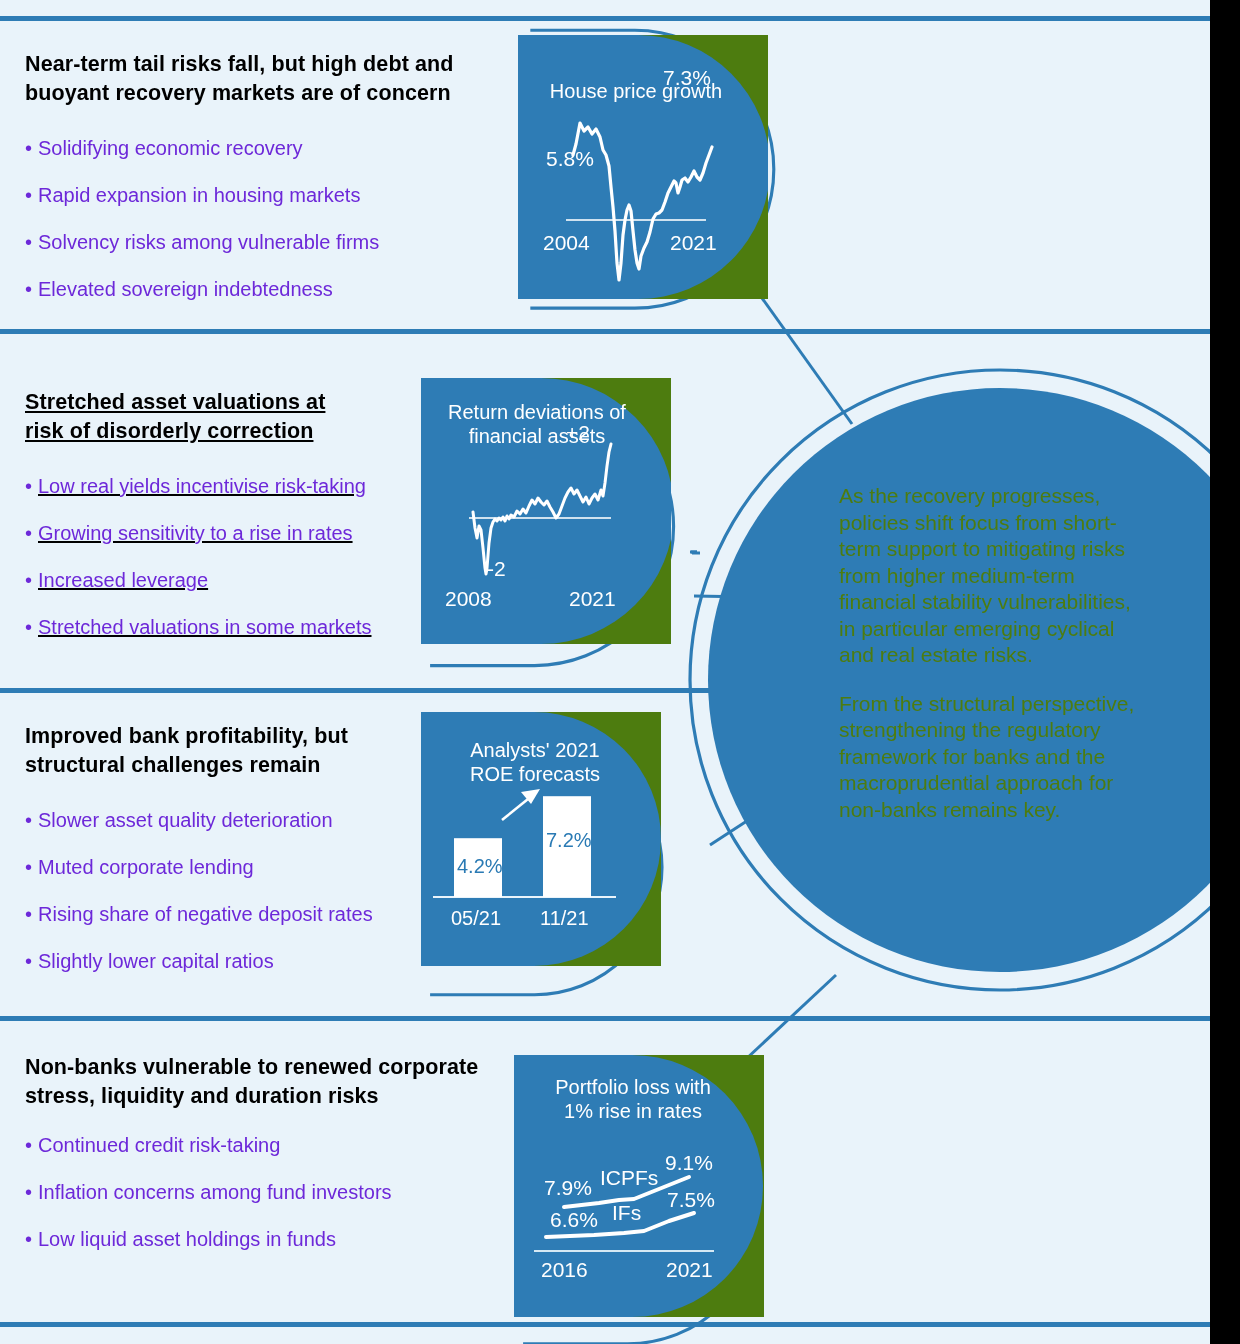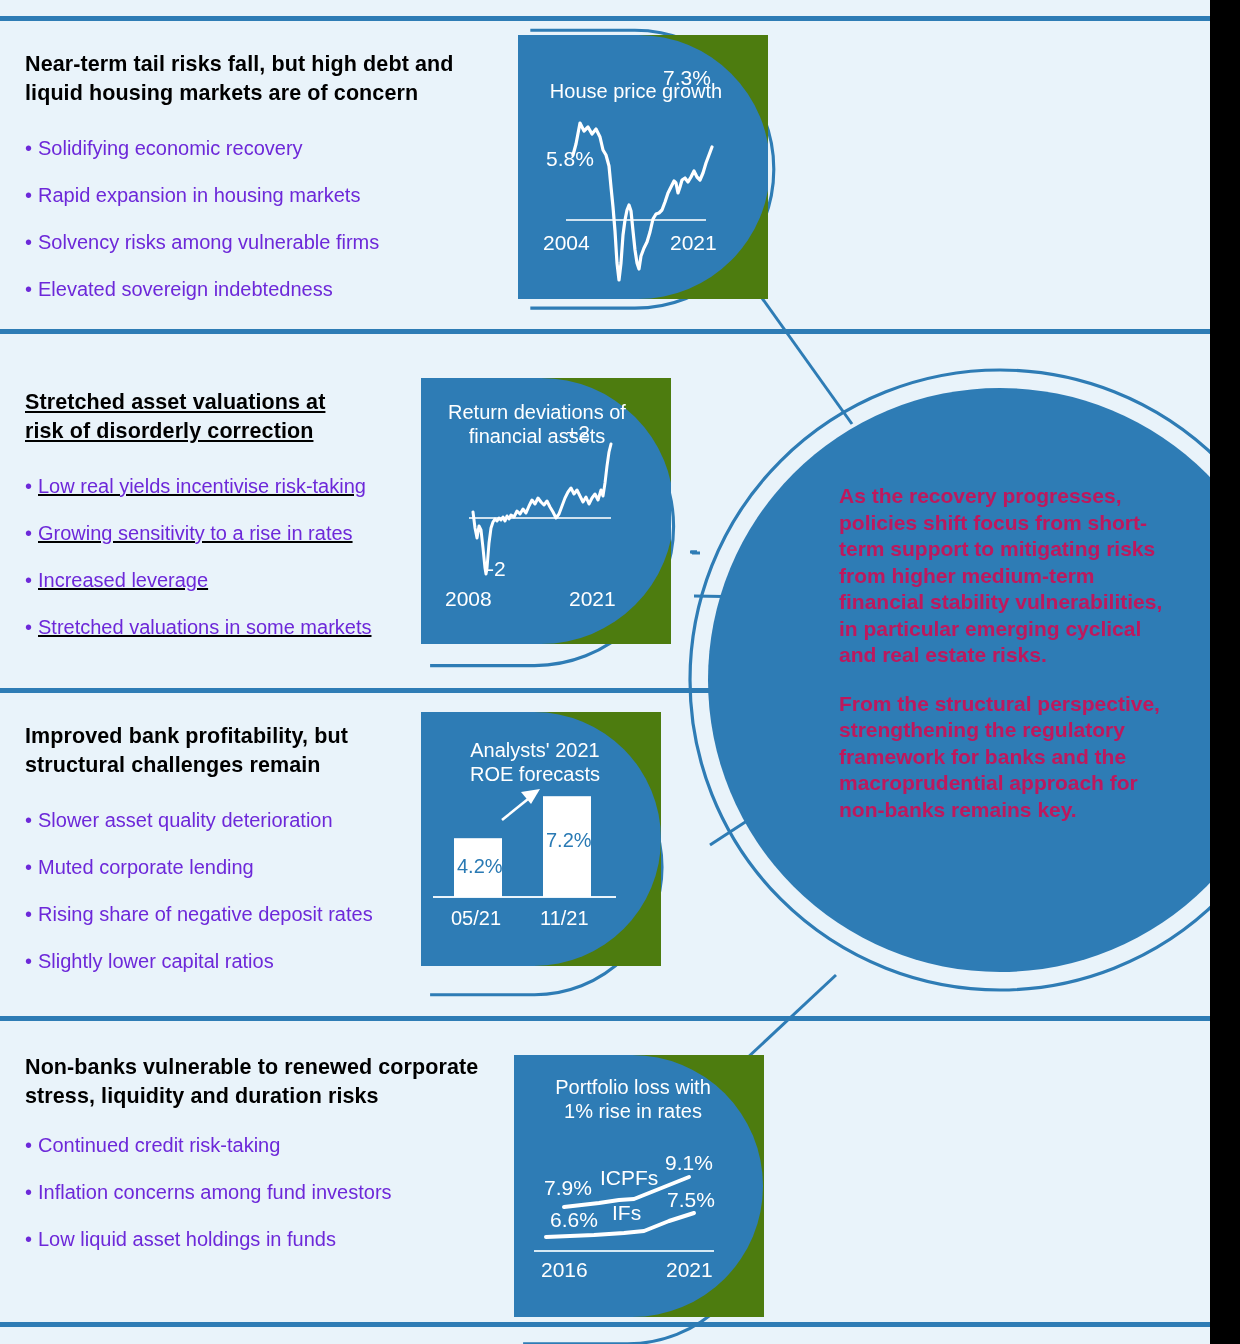--- a/index.html
+++ b/index.html
@@ -27,21 +27,21 @@
   .p-list li .bul{display:inline-block;width:13px;}
 
   
   .card{position:absolute;background:#4d7c0f;z-index:14;}
   .card .cap{
     position:absolute;left:0;right:0;text-align:center;color:#fff;
     font-size:20px;line-height:24px;white-space:nowrap;
   }
   .card svg{position:absolute;left:0;top:0;}
   .bigtxt{
-    position:absolute;color:#be185d;font-weight:bold;font-size:21px;line-height:26.5px;
+    position:absolute;color:#4d7c0f;font-weight:normal;font-size:21px;line-height:26.5px;
     z-index:20;
   }
   .bigtxt p{margin:0 0 22px 0;}
   .bigtxt p:last-child{margin-bottom:0;}
 
   svg.lines{position:absolute;left:0;top:0;z-index:8;pointer-events:none;}
 </style>
 </head>
 <body>
 
@@ -77,21 +77,21 @@
   </svg>
 
   <div class="bigtxt" style="left:839px;top:483px;width:380px;">
     <p>As the recovery progresses,<br>policies shift focus from short-<br>term support to mitigating risks<br>from higher medium-term<br>financial stability vulnerabilities,<br>in particular emerging cyclical<br>and real estate risks.</p>
     <p>From the structural perspective,<br>strengthening the regulatory<br>framework for banks and the<br>macroprudential approach for<br>non-banks remains key.</p>
   </div>
 
   <div class="panel" style="left:25px;top:50px;width:480px;">
     <div class="p-title">
       <span>Near-term tail risks fall, but high debt and</span><br>
-      <span>liquid housing markets are of concern</span>
+      <span>buoyant recovery markets are of concern</span>
     </div>
     <ul class="p-list" style="margin-top:28px;">
       <li><span class="bul">•</span><span>Solidifying economic recovery</span></li>
       <li><span class="bul">•</span><span>Rapid expansion in housing markets</span></li>
       <li><span class="bul">•</span><span>Solvency risks among vulnerable firms</span></li>
       <li><span class="bul">•</span><span>Elevated sovereign indebtedness</span></li>
     </ul>
   </div>
 
   <div class="card" style="left:518px;top:35px;width:250px;height:264px;">

